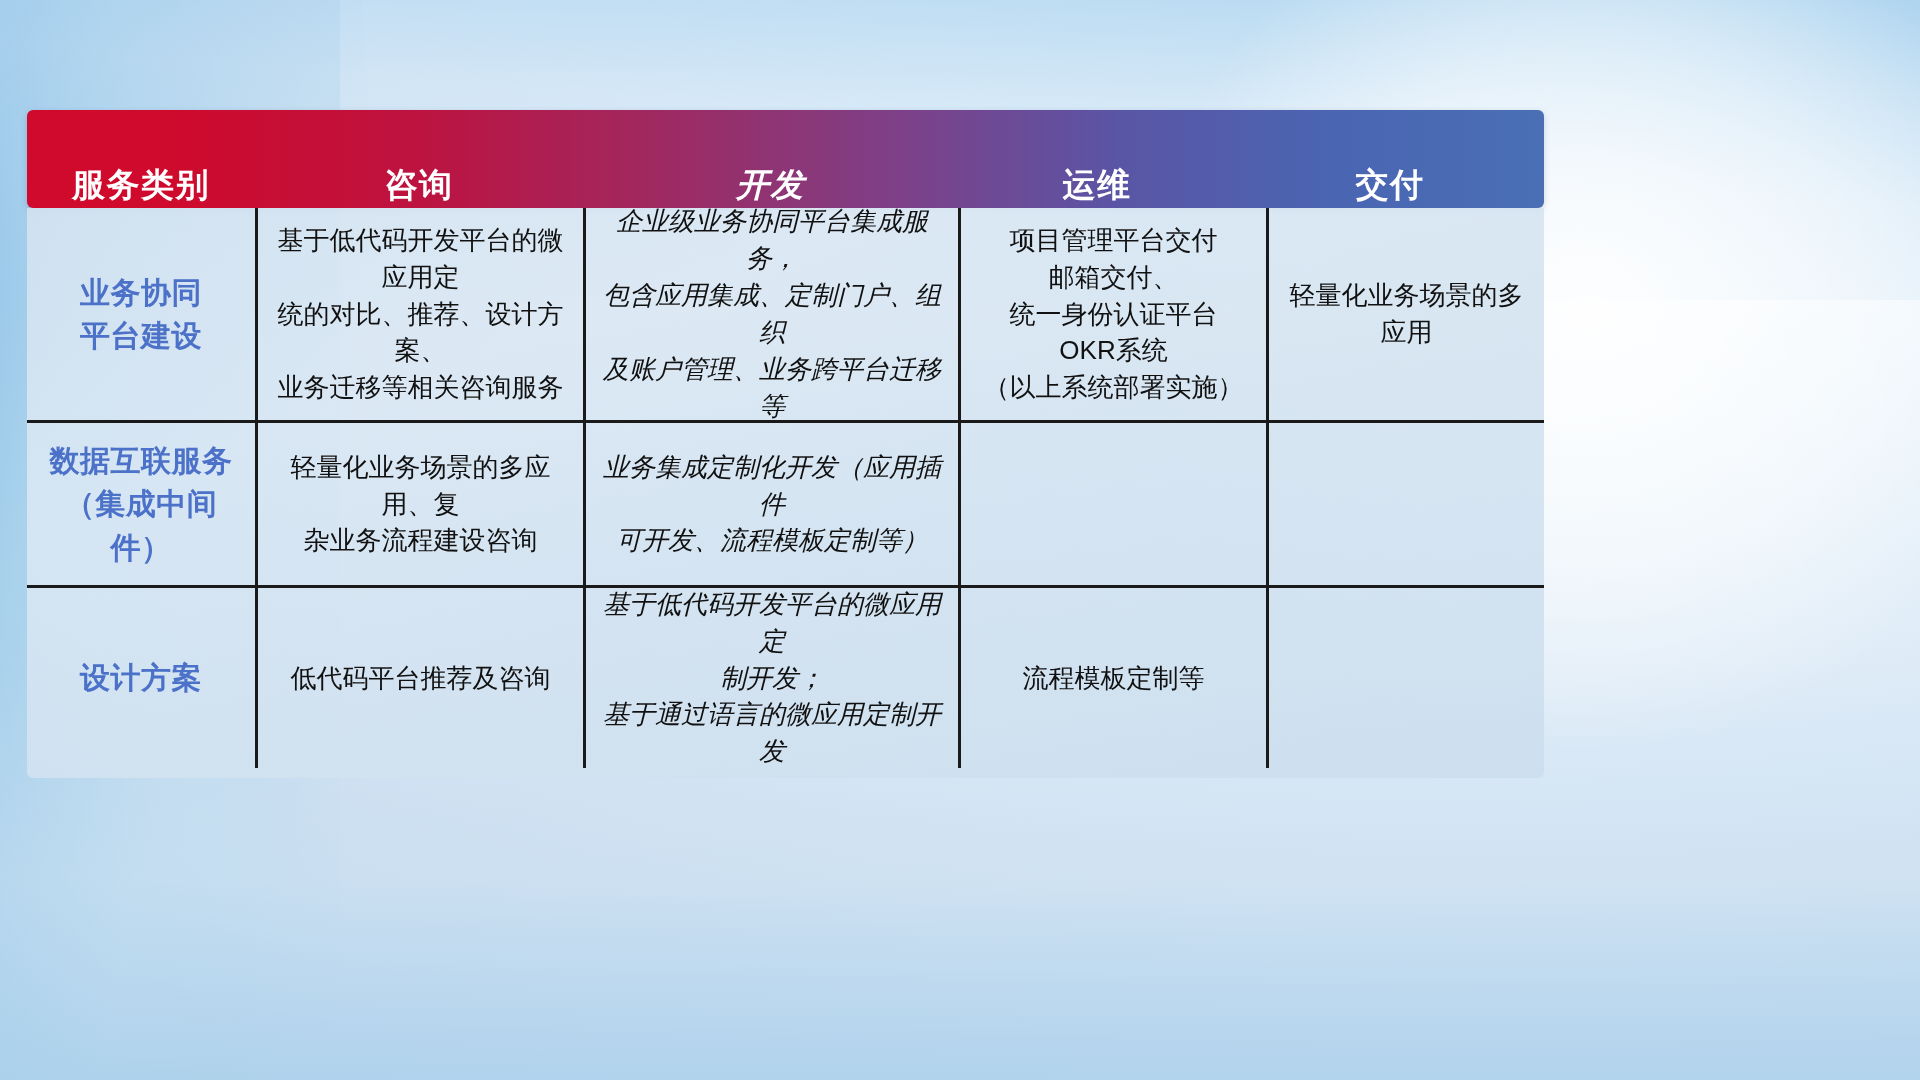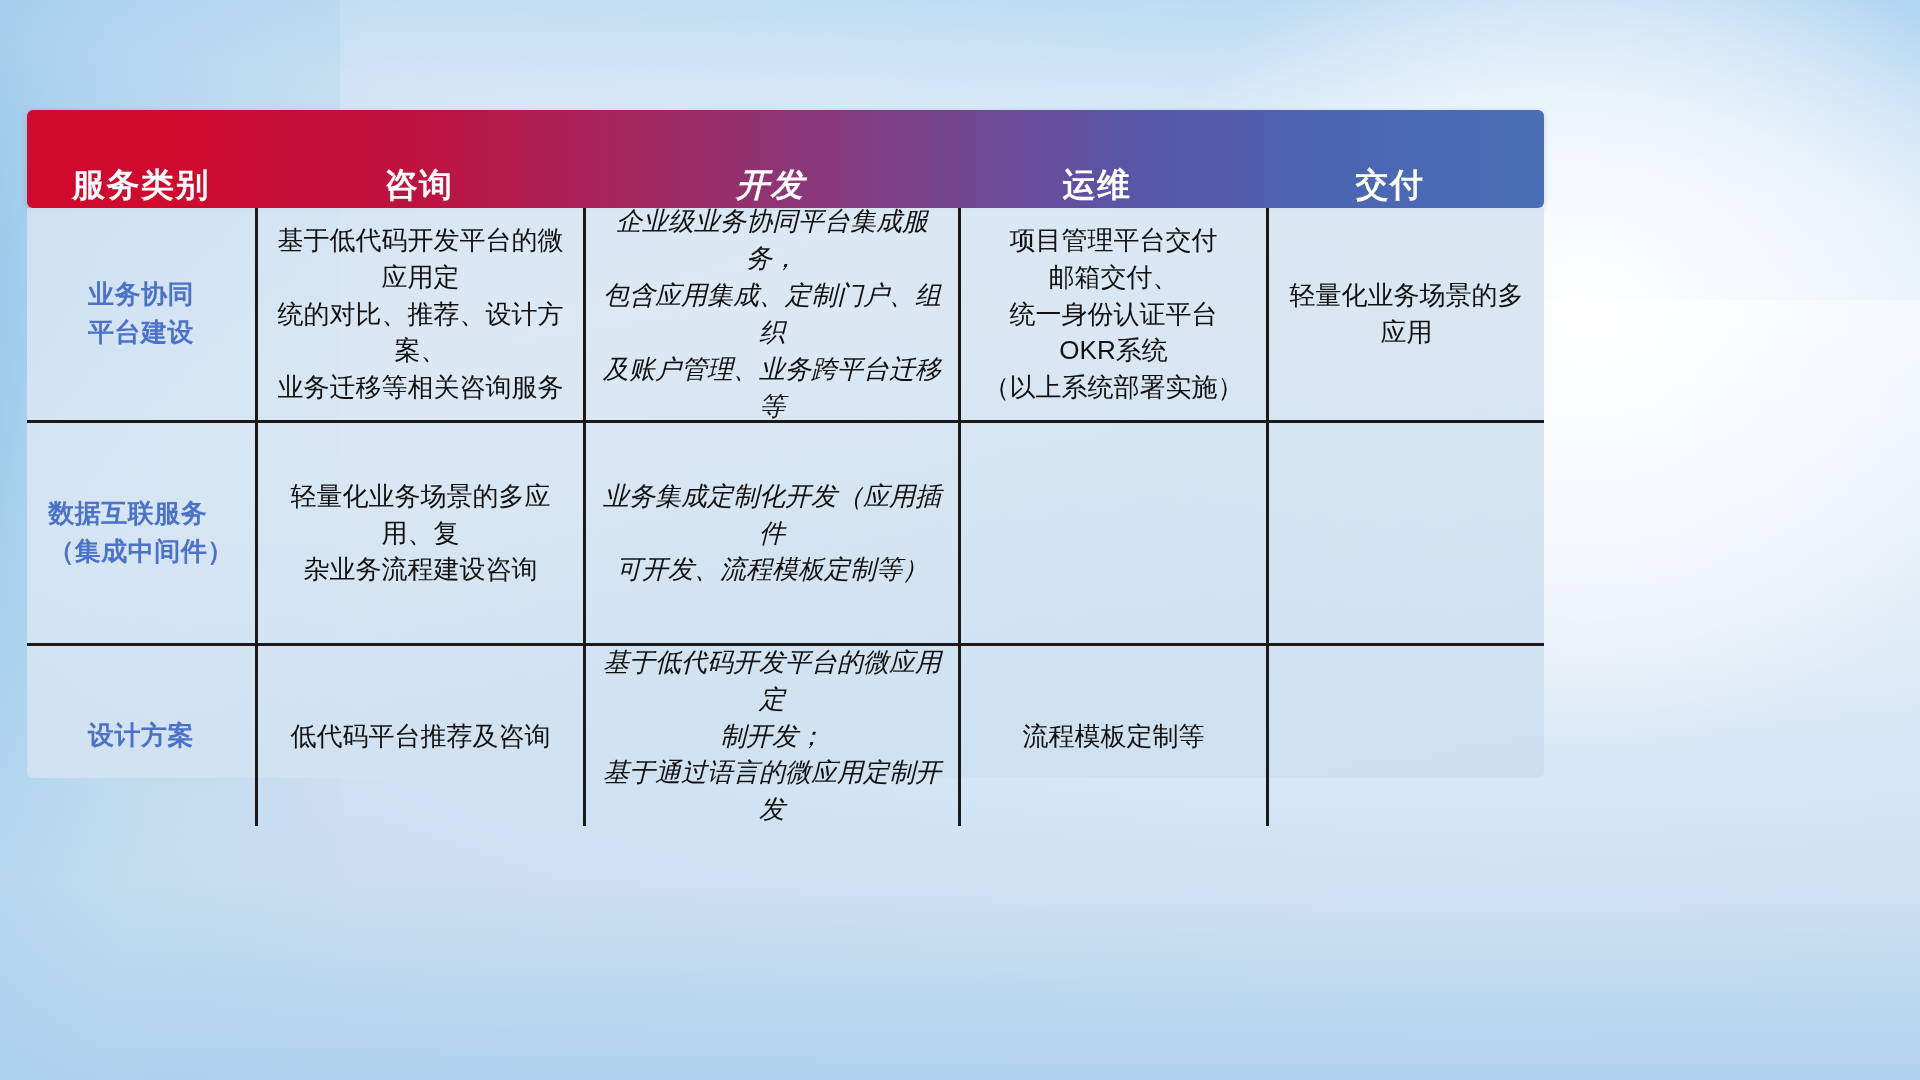--- a/index.html
+++ b/index.html
@@ -99,43 +99,43 @@
     padding:6px 14px;
     position:relative;
   }
   .bcell + .bcell{ border-left:3px solid #1a1a1a; }
   
   .bcell.c1 { border-left:none; }
 
   .rowlabel{
     color:#4c71c8;
     font-weight:700;
-    font-size:26px;
+    font-size:30px;
     line-height:1.45;
-    text-align:left;
+    text-align:center;
     letter-spacing:.5px;
     white-space:pre-line;
   }
   .celltext{
     color:#111;
     font-size:26px;
     line-height:1.42;
     text-align:center;
     white-space:pre-line;
   }
 
   
   .col1{ width:228px; flex:0 0 228px; }
   .col2{ width:328px; flex:0 0 328px; }
   .col3{ width:375px; flex:0 0 375px;font-style:italic; }
   .col4{ width:308px; flex:0 0 308px; }
   .col5{ width:278px; flex:0 0 278px; }
 
   .r1{ height:212px; }
-  .r2{ height:223px; }
+  .r2{ height:165px; }
   .r3{ height:183px; }
 </style>
 </head>
 <body>
 
 <div id="bg-base"></div>
 <div id="bg-streak"></div>
 <div id="bg-left-wash"></div>
 <div id="bg-top-wash"></div>
 <div id="bg-bottom-wash"></div>

